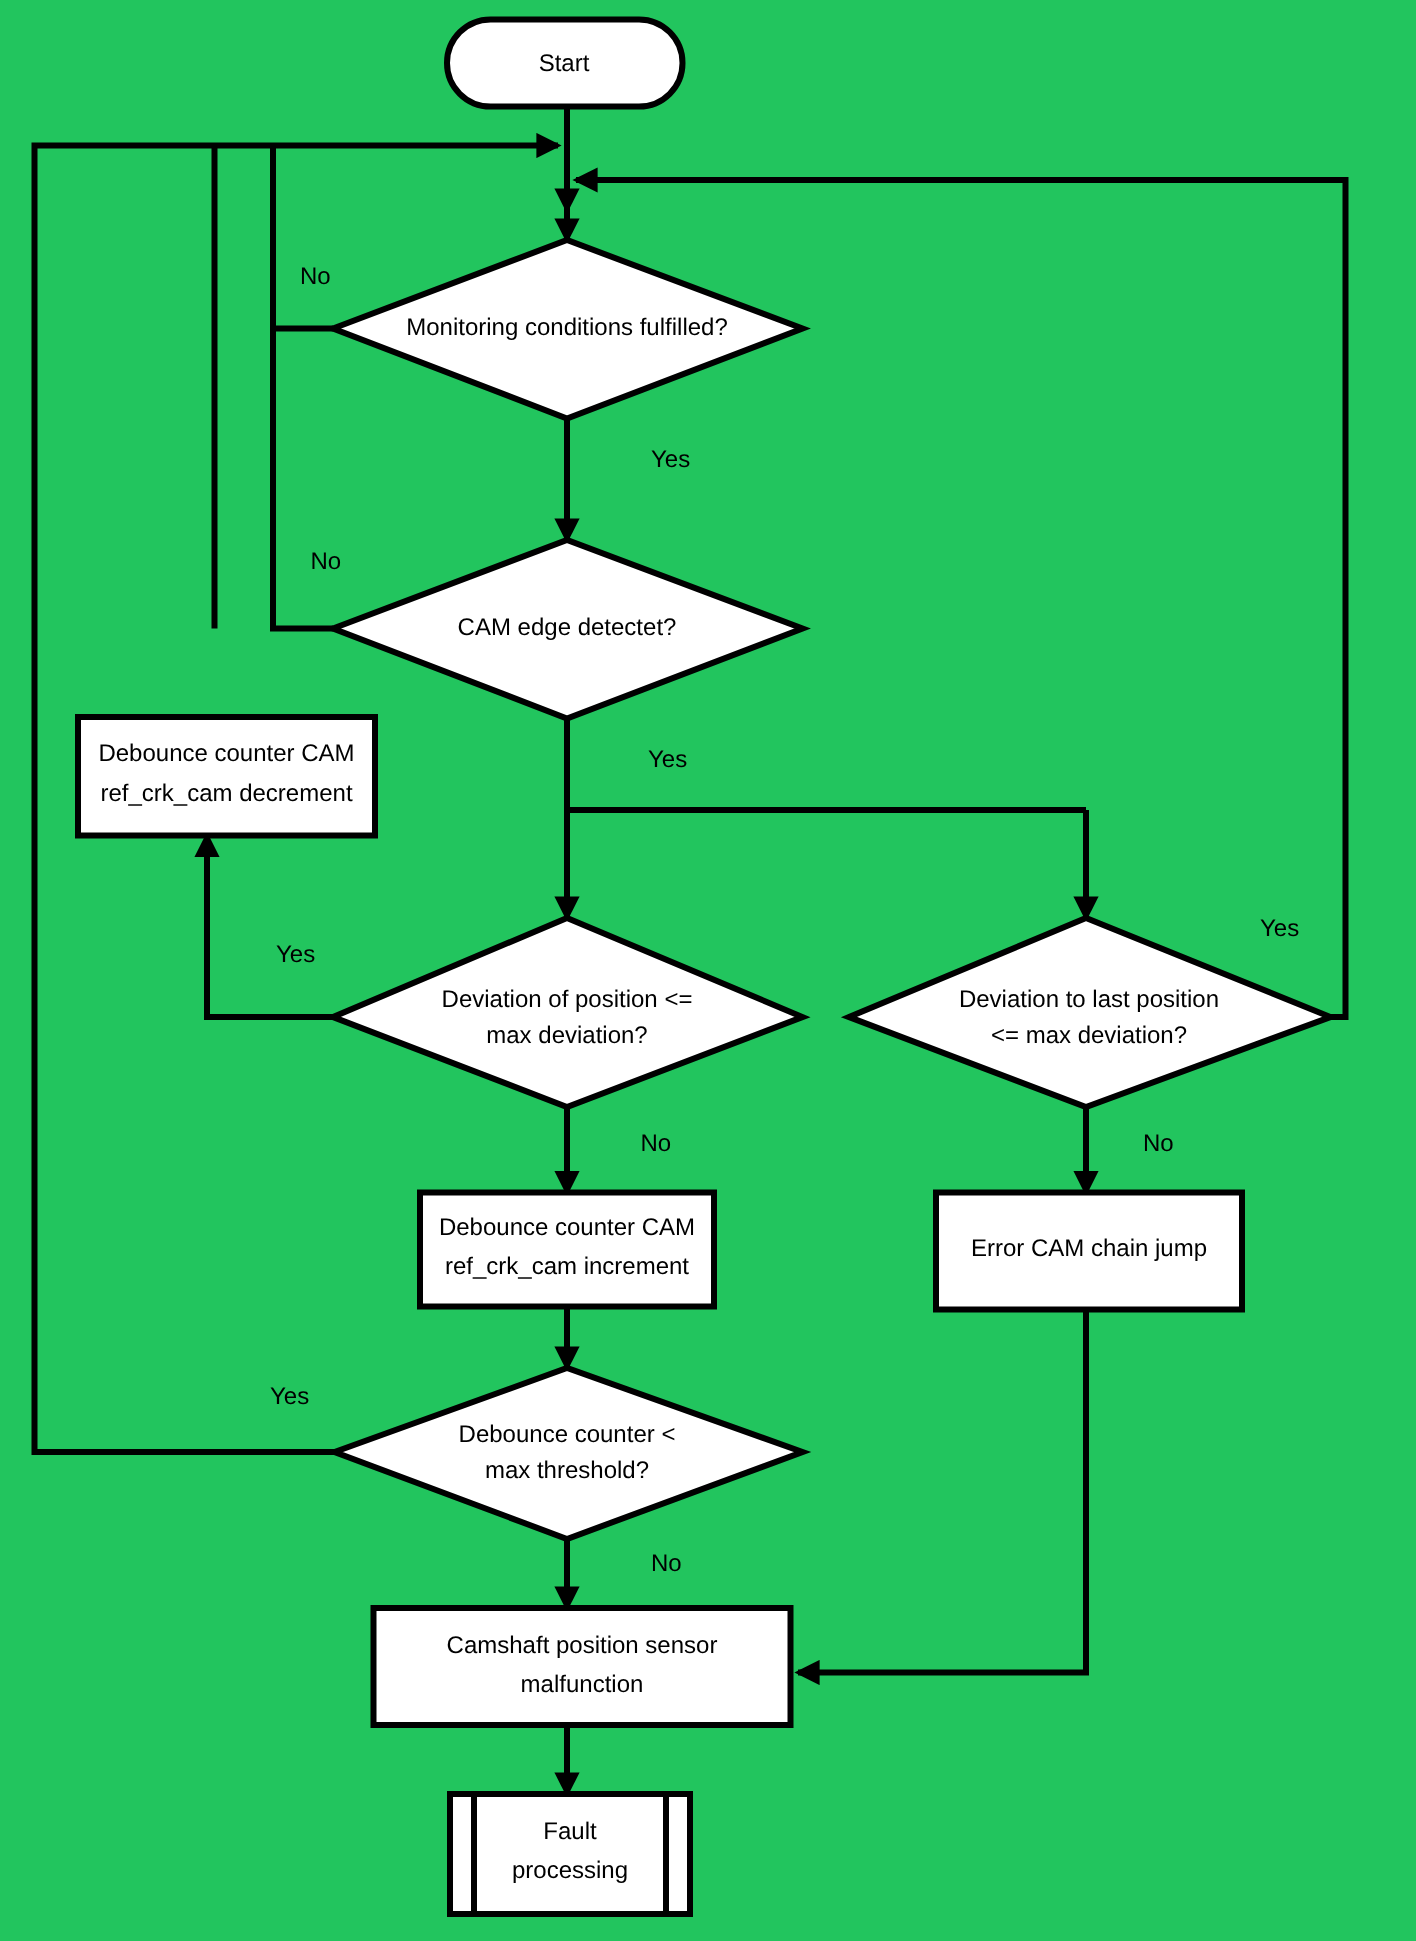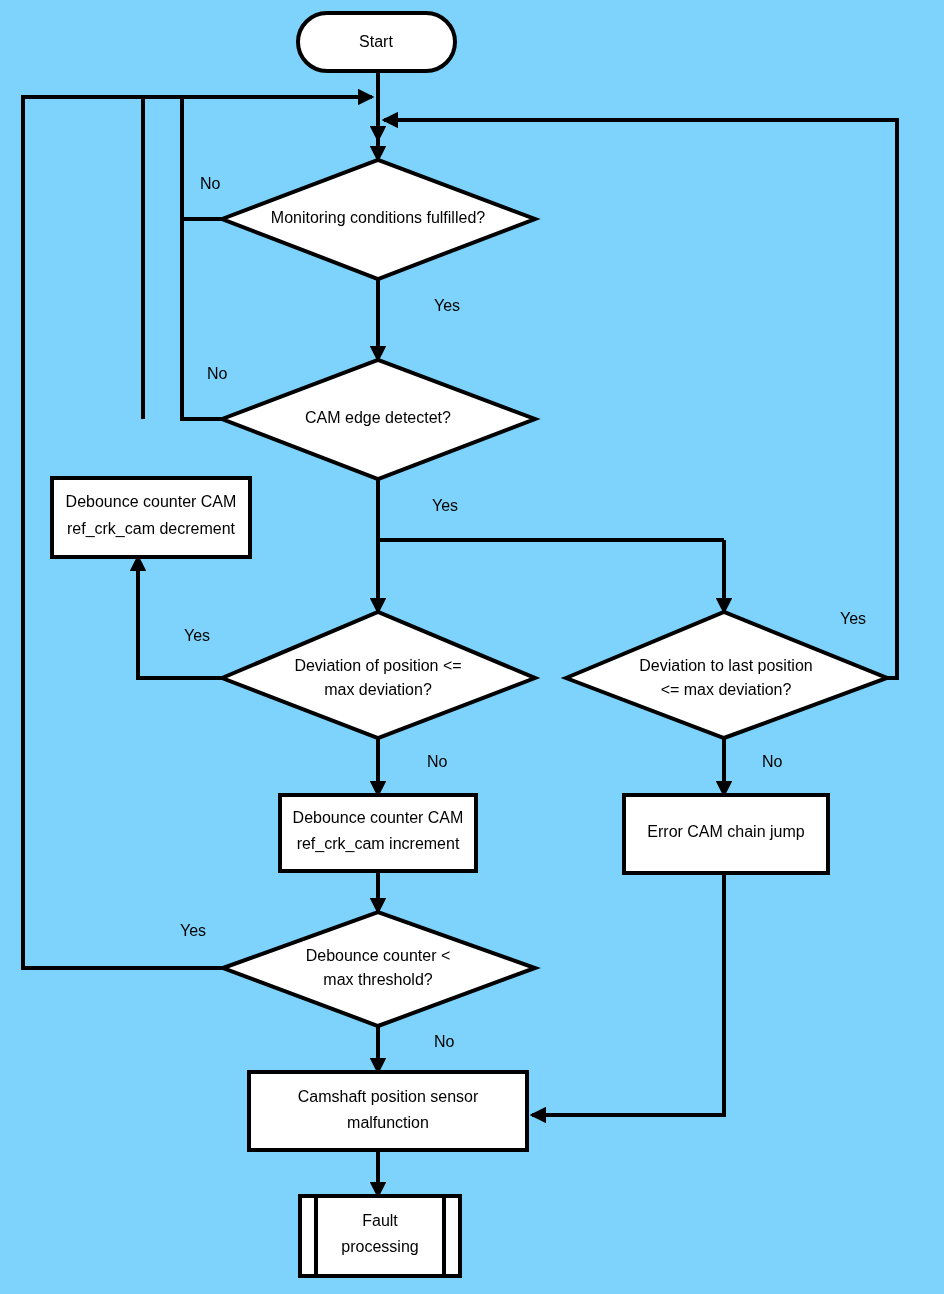--- a/index.html
+++ b/index.html
@@ -8,21 +8,21 @@
     padding: 0;
     background: #ffffff;
   }
   body {
     font-family: "Liberation Sans", sans-serif;
   }
   #chart-root {
     position: relative;
     width: 944px;
     height: 1294px;
-    background: #7dd3fc;
+    background: #22c55e;
     overflow: hidden;
   }
   svg#flow {
     display: block;
     width: 944px;
     height: 1294px;
   }
   .shape {
     fill: #ffffff;
     stroke: #000000;

